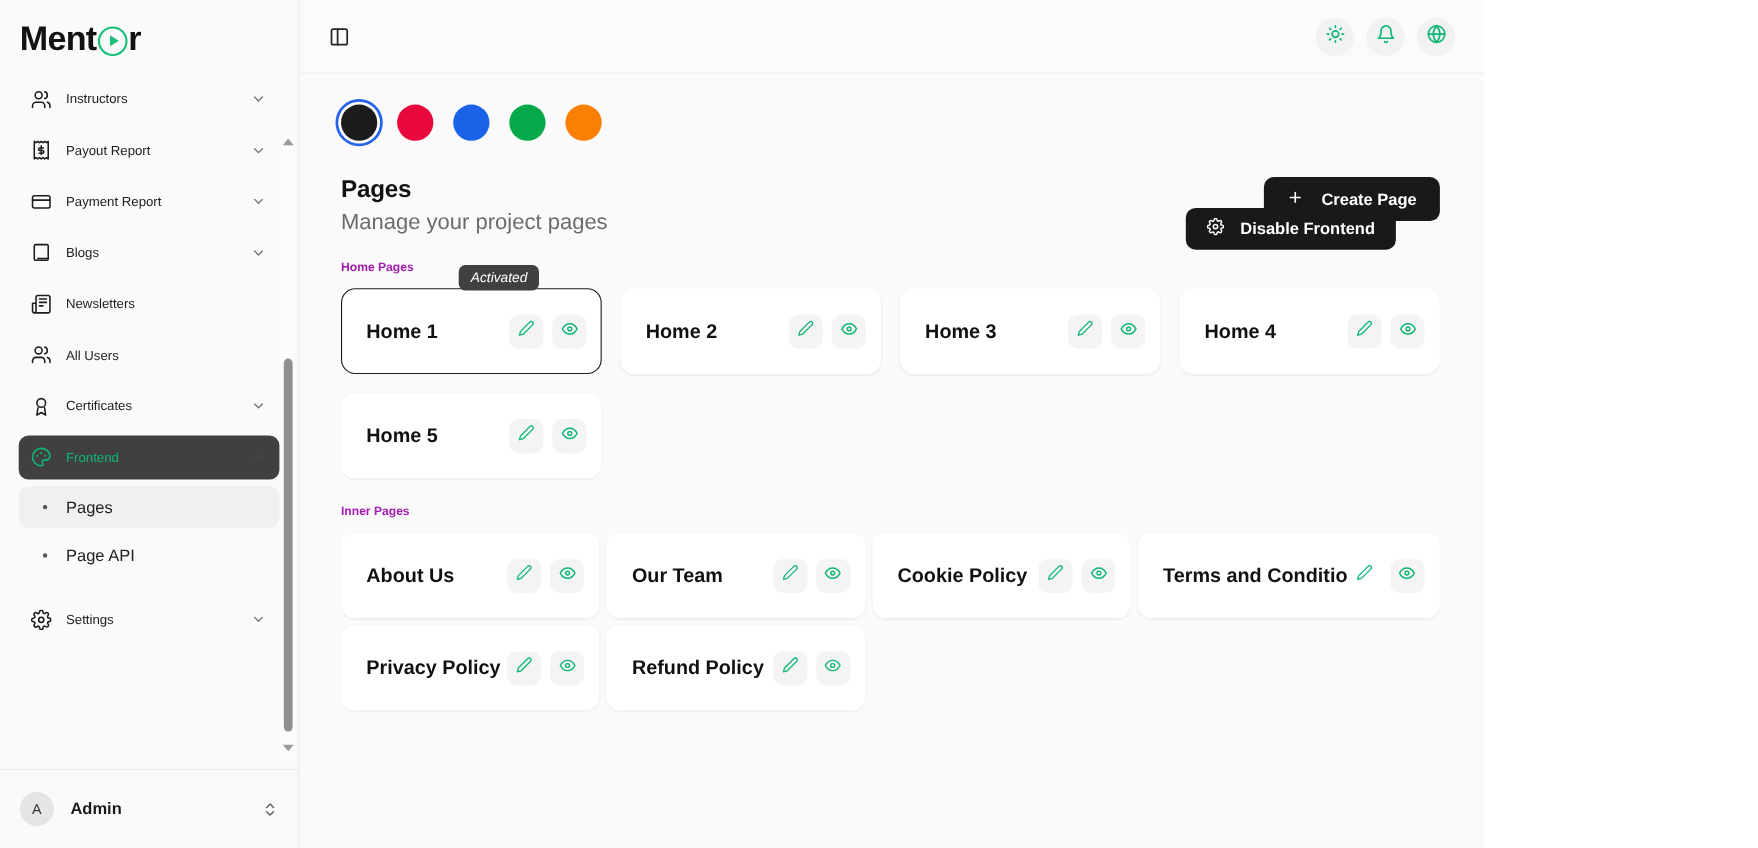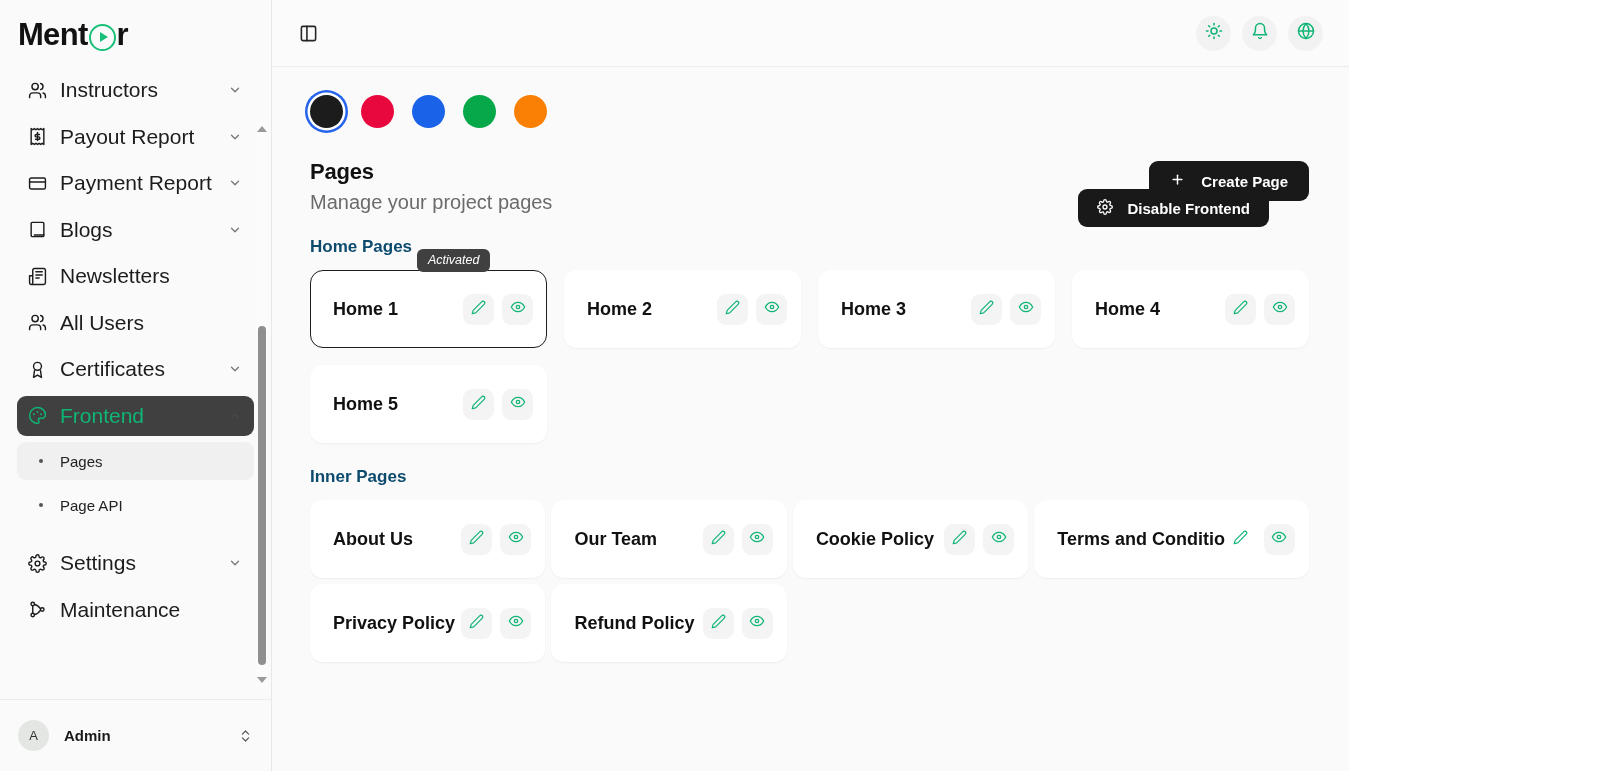--- a/index.html
+++ b/index.html
@@ -63,21 +63,21 @@
     cursor: pointer;
     color: #1c1c1c;
   }
   .nav-item .ico {
     width: 20px; height: 20px;
     display: inline-flex; align-items: center; justify-content: center;
     margin-right: 13px;
     flex: 0 0 20px;
   }
   .nav-item .lbl {
-    font-size: 21px;
+    font-size: 12px;
     flex: 1;
     white-space: nowrap;
   }
   .nav-item .chev {
     width: 14px; height: 14px;
     display: inline-flex; align-items: center; justify-content: center;
     opacity: .75;
   }
   .nav-item.active {
     background: #404040;
@@ -211,21 +211,21 @@
   .btn-disable {
     height: 38px; padding: 0 19px; gap: 14px;
     position: absolute; right: 40px; top: 94px;
   }
   .btn-create {
     height: 40px; padding: 0 21px; gap: 16px;
     margin-top: 2px;
   }
 
   .section-title {
-    font-size: 17px; font-weight: bold; color: #0c4a6e;
+    font-size: 11px; font-weight: bold; color: #a21caf;
     margin-top: 23px;
   }
 
   .grid {
     display: grid;
     grid-template-columns: repeat(4, 1fr);
     gap: 17px;
     margin-top: 13px;
   }
   .card {
@@ -431,33 +431,20 @@
             </svg>
         </span>
         <span class="lbl">Settings</span>
         <span class="chev">
           <svg width="14" height="14" viewBox="0 0 24 24" fill="none" stroke="#4a4a4a" stroke-width="2.2" stroke-linecap="round" stroke-linejoin="round">
               <polyline points="6 9 12 15 18 9"></polyline>
             </svg>
         </span>
       </div>
 
-      <div class="nav-item">
-        <span class="ico">
-          <svg width="19" height="19" viewBox="0 0 24 24" fill="none" stroke="#1c1c1c" stroke-width="1.8" stroke-linecap="round" stroke-linejoin="round">
-              <circle cx="6" cy="5" r="2.2"></circle>
-              <circle cx="6" cy="19" r="2.2"></circle>
-              <circle cx="18" cy="12" r="2.2"></circle>
-              <path d="M6 7.2v9.6"></path>
-              <path d="M8.2 5.6c3 .5 5.5 2.4 7.4 5.3"></path>
-              <path d="M8.2 18.4c3-.5 5.5-2.4 7.4-5.3"></path>
-            </svg>
-        </span>
-        <span class="lbl">Maintenance</span>
-      </div>
 
       <div class="sb-track">
         <div class="sb-arrow up"></div>
         <div class="sb-space">
           <div class="sb-thumb"></div>
         </div>
         <div class="sb-arrow down"></div>
       </div>
     </div>
 

